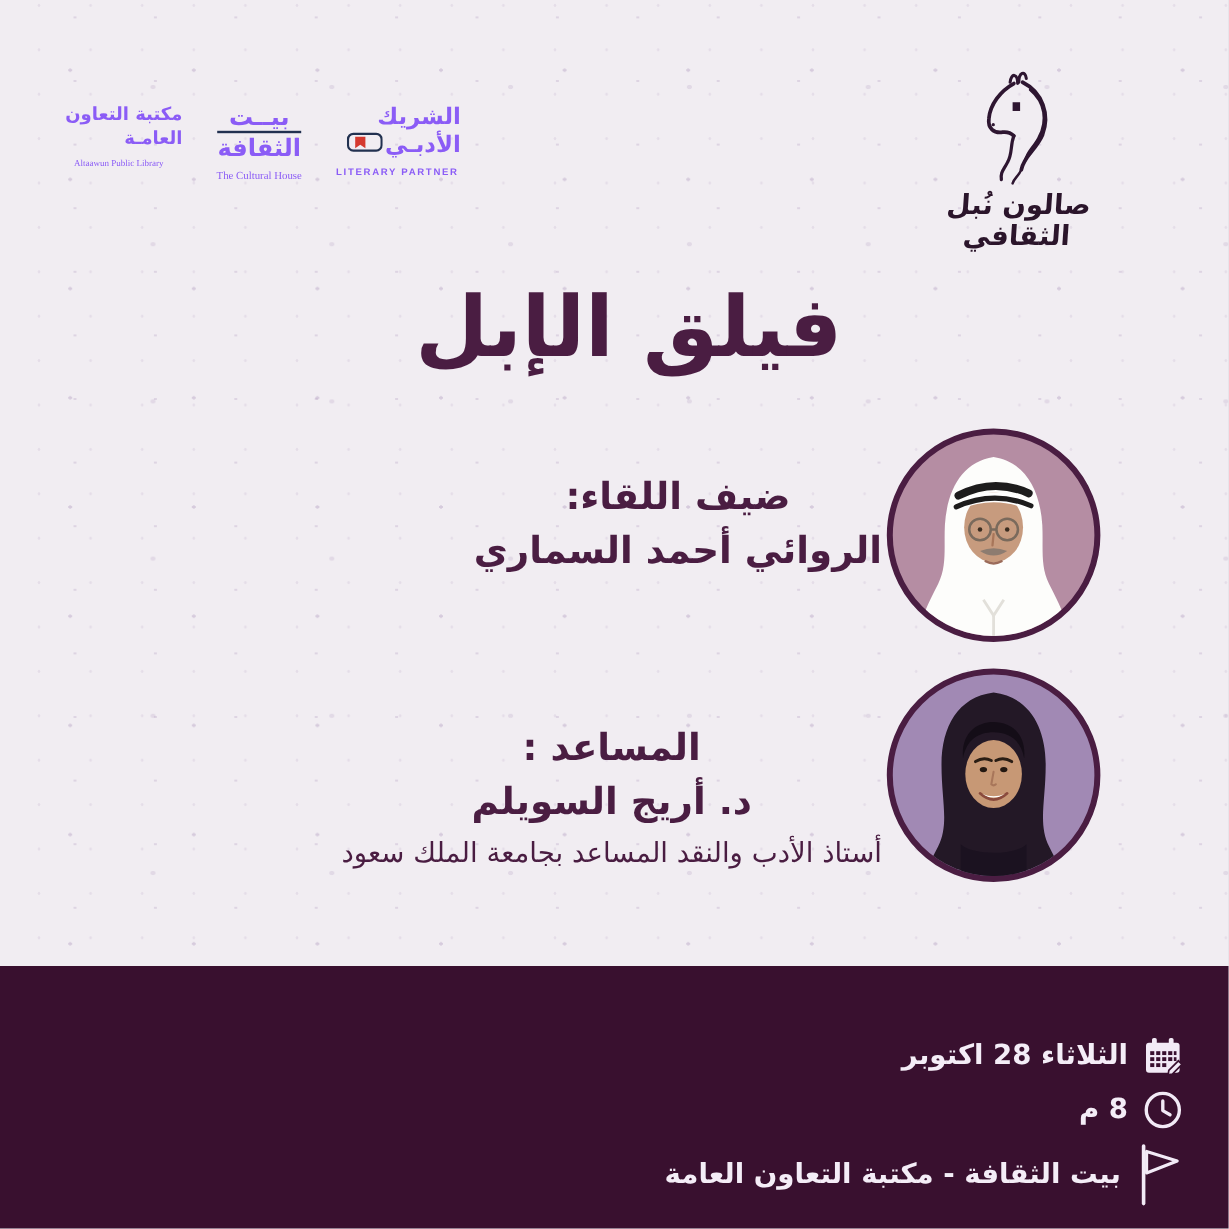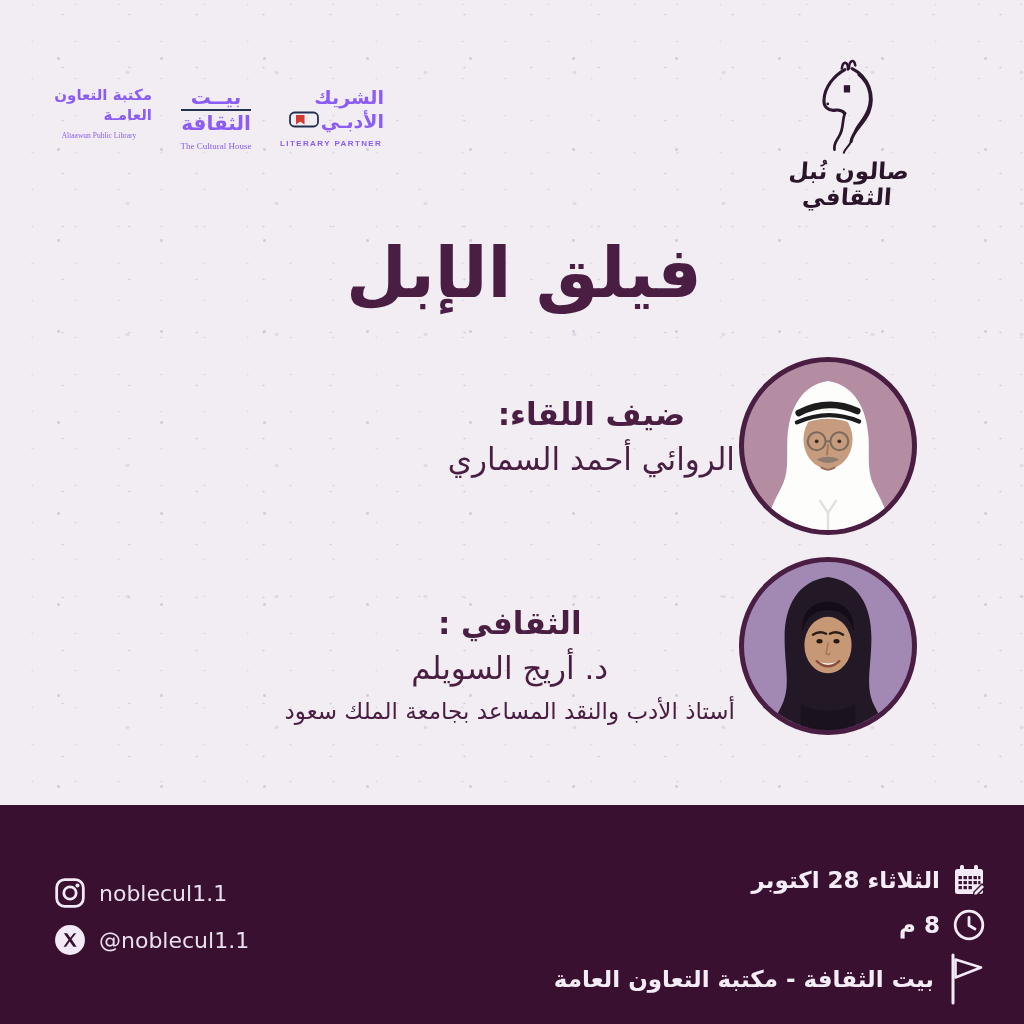--- a/index.html
+++ b/index.html
@@ -51,21 +51,21 @@
     position:absolute;width:178px;height:178px;border-radius:50%;
     border:5px solid #4a1d42;box-sizing:border-box;overflow:hidden;z-index:2;
   }
   .photo svg{display:block;width:100%;height:100%;}
   .photo.guest-photo{left:739px;top:357px;background:#b58da3;}
   .photo.moderator-photo{left:739px;top:557px;background:#a189b4;}
   .person-text{position:absolute;right:289px;direction:rtl;text-align:center;color:#4a1d42;z-index:2;}
   .guest-text{top:392px;}
   .moderator-text{top:601px;}
   .person-text .label{font-size:31px;font-weight:bold;line-height:1.45;}
-  .person-text .pname{font-size:31px;font-weight:normal;line-height:1.45;}
+  .person-text .pname{font-size:31px;font-weight:bold;line-height:1.45;}
   .person-text .prole{font-size:23px;font-weight:normal;line-height:1.4;margin-top:4px;}
   
   .footer{position:absolute;left:0;bottom:0;width:1024px;height:219px;background:#39102f;z-index:3;}
   .social{position:absolute;left:54px;top:72px;display:flex;flex-direction:column;gap:15px;}
   .social-row{display:flex;align-items:center;gap:13px;color:#e9e0ef;font-size:22px;}
   .social-row .sicon{flex:0 0 auto;display:flex;}
   .events{position:absolute;right:38px;top:58px;display:flex;flex-direction:column;gap:11px;align-items:flex-end;}
   .event-row{direction:rtl;display:flex;align-items:center;gap:12px;color:#f4edf7;font-size:23px;font-weight:bold;}
   .event-row .eicon{flex:0 0 auto;display:flex;}
 </style>
@@ -145,62 +145,41 @@
       <circle cx="101" cy="84" r="2" fill="#3a2c20"></circle>
       <path d="M89,88 L88,98" stroke="#a8765a" stroke-width="2" stroke-linecap="round" fill="none"></path>
       <path d="M77,103 Q89,98 101,103 Q89,111 77,103 Z" fill="#8d7c70"></path>
       <path d="M82,112 Q89,116 96,112" stroke="#9b6b5a" stroke-width="2.2" fill="none" stroke-linecap="round"></path>
       <path d="M80,146 L89,160 L98,146" stroke="#e2e0da" stroke-width="2.5" fill="none"></path>
       <path d="M89,160 V178" stroke="#e2e0da" stroke-width="2.5"></path>
     </svg>
   </div>
 
   <div class="person-text moderator-text">
-    <div class="label">الثقافي :</div>
+    <div class="label">المساعد :</div>
     <div class="pname">د. أريج السويلم</div>
     <div class="prole">أستاذ الأدب والنقد المساعد بجامعة الملك سعود</div>
   </div>
   <div class="photo moderator-photo">
     <svg viewBox="0 0 178 178">
       <path d="M89,16 C57,20 43,47 43,80 C43,112 50,132 40,152 C34,164 30,170 30,178 L148,178 C148,170 144,164 138,152 C128,132 135,112 135,80 C135,47 121,20 89,16 Z" fill="#231826"></path>
       <ellipse cx="89" cy="88" rx="25" ry="30" fill="#c79875"></ellipse>
       <path d="M62,74 C60,52 74,42 89,42 C104,42 118,52 116,74 C113,58 103,51 89,51 C75,51 65,58 62,74 Z" fill="#140d17"></path>
       <path d="M73,77 Q80,72.5 87,76" stroke="#2a1d14" stroke-width="2.6" fill="none" stroke-linecap="round"></path>
       <path d="M91,76 Q98,72.5 105,77" stroke="#2a1d14" stroke-width="2.6" fill="none" stroke-linecap="round"></path>
       <ellipse cx="80" cy="84" rx="3.2" ry="2.3" fill="#241811"></ellipse>
       <ellipse cx="98" cy="84" rx="3.2" ry="2.3" fill="#241811"></ellipse>
       <path d="M89,86 L87,97 Q89,99 91,97" stroke="#a8765a" stroke-width="1.8" fill="none" stroke-linecap="round"></path>
       <path d="M77,105 Q89,116 101,105" stroke="#8a4a3c" stroke-width="2.4" fill="none" stroke-linecap="round"></path>
       <path d="M79,105.5 Q89,112 99,105.5 Q89,109.5 79,105.5 Z" fill="#ffffff"></path>
       <path d="M60,150 C70,160 108,160 118,150 L118,178 L60,178 Z" fill="#1b1220"></path>
     </svg>
   </div>
 
   <div class="footer">
-    <div class="social">
-      <div class="social-row">
-        <span class="sicon">
-          <svg width="32" height="32" viewBox="0 0 30 30">
-            <rect x="2.5" y="2.5" width="25" height="25" rx="7.5" fill="none" stroke="#f2eaf6" stroke-width="2.6"></rect>
-            <circle cx="15" cy="15" r="5.8" fill="none" stroke="#f2eaf6" stroke-width="2.6"></circle>
-            <circle cx="22" cy="8" r="1.9" fill="#f2eaf6"></circle>
-          </svg>
-        </span>
-        <span>noblecul1.1</span>
-      </div>
-      <div class="social-row">
-        <span class="sicon">
-          <svg width="32" height="32" viewBox="0 0 30 30">
-            <circle cx="15" cy="15" r="14" fill="#f2eaf6"></circle>
-            <path d="M9.2,8.6 L13.6,14.8 L9,21.4 H11.3 L14.7,16.3 L18.2,21.4 H21.2 L16.4,14.4 L20.8,8.6 H18.6 L15.3,13 L12.3,8.6 Z" fill="#39102f"></path>
-          </svg>
-        </span>
-        <span>@noblecul1.1</span>
-      </div>
-    </div>
 
     <div class="events">
       <div class="event-row">
         <span class="eicon">
           <svg width="34" height="34" viewBox="0 0 34 34">
             <rect x="3" y="6" width="28" height="25" rx="2.5" fill="#f2eaf6"></rect>
             <rect x="8" y="2" width="4" height="7" rx="1.5" fill="#f2eaf6"></rect>
             <rect x="22" y="2" width="4" height="7" rx="1.5" fill="#f2eaf6"></rect>
             <g fill="#39102f">
               <rect x="6.5" y="13" width="3.4" height="3.2"></rect>

